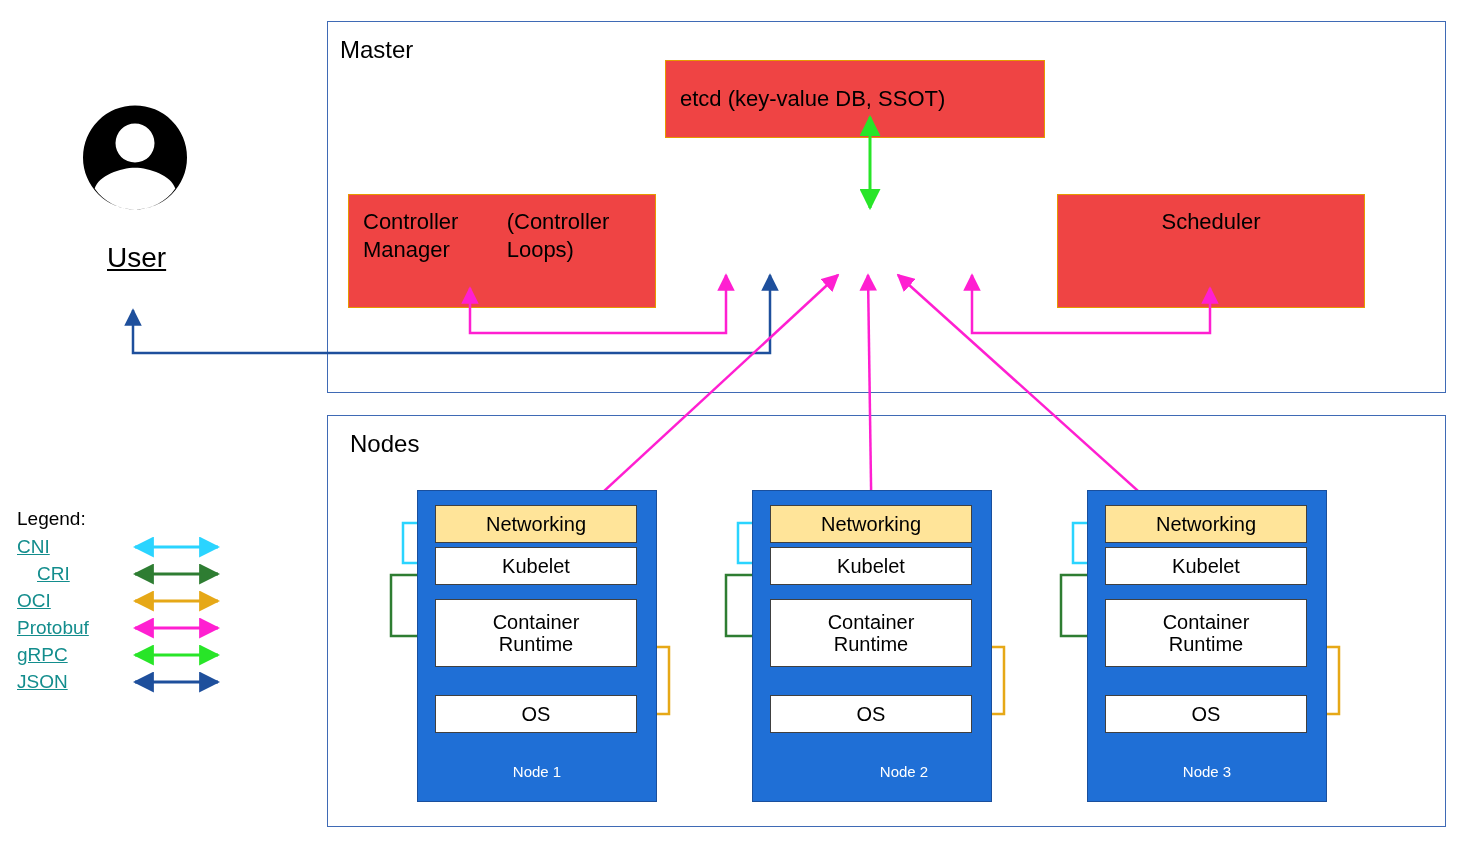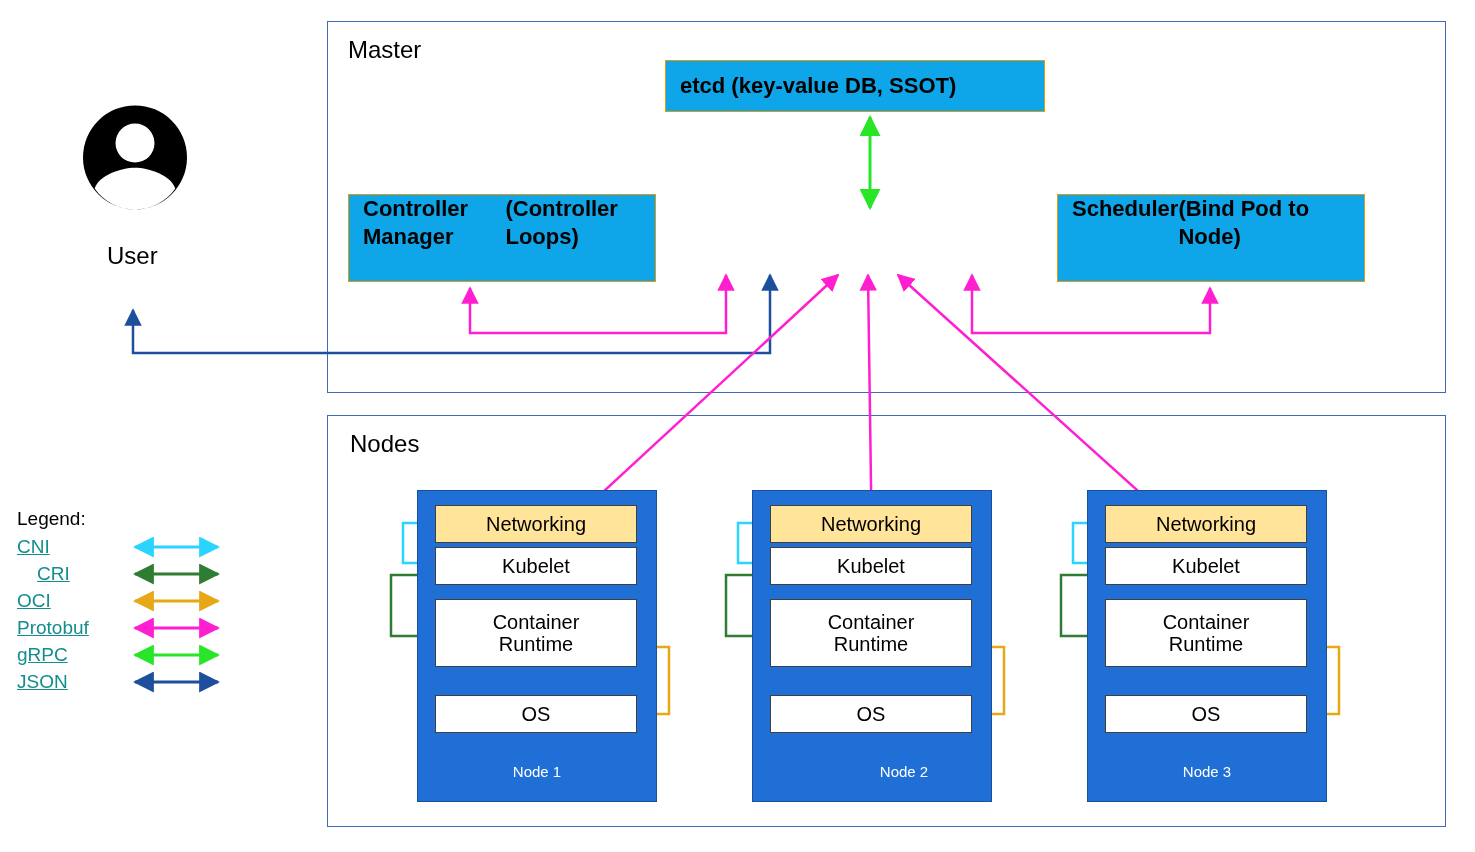--- a/index.html
+++ b/index.html
@@ -2,57 +2,56 @@
 <html><head>
 <meta charset="utf-8">
 <style>
   html,body{margin:0;padding:0;font-family:Arial,Helvetica,sans-serif;background:#fff;}
   .canvas{position:relative;width:1475px;height:852px;}
   svg.lines{position:absolute;top:0;left:0;width:1475px;height:852px;pointer-events:none;}
   .box{position:absolute;background:#fff;}
   .label{position:absolute;color:#000;}
   .section{border:1px solid #3f6ab5;}
   .section-title{position:absolute;font-size:24px;color:#000;}
-  .mbox{border:1.5px solid #e69900;background:#0ea5e9;font-size:22px;color:#000;display:flex;align-items:center;padding:0 14px;font-weight:bold;}
+  .mbox{border:1.5px solid #e69900;background:#ef4444;font-size:22px;color:#000;display:flex;align-items:center;padding:13px 14px;}
   .mbox.multi{flex-direction:row;align-items:flex-start;justify-content:center;line-height:1.25;}
   .node-outer{position:absolute;background:#1f6fd6;border:1px solid #1a4f9c;}
   .node-inner{position:absolute;border:1px solid #404040;background:#fff;font-size:20px;display:flex;align-items:center;justify-content:center;}
   .node-inner.yellow{background:#ffe499;}
   .node-cap{position:absolute;color:#fff;font-size:15px;width:100%;text-align:center;}
-  .user-label{font-size:24px;}
+  .user-label{font-size:28px;text-decoration:underline;}
   .legend a{color:#138d8d;text-decoration:underline;font-size:19px;}
   .legend-item{position:absolute;}
   .legend-title{position:absolute;font-size:19px;}
 </style>
 </head>
 <body>
 
 <div class="canvas">
 
   <svg style="position:absolute;left:70px;top:95px;" width="130" height="130" viewBox="0 0 100 100">
     <path fill="#000" d="M50 8a40 40 0 1 0 0 80 40 40 0 0 0 0-80zm0 14a15 15 0 1 1 0 30 15 15 0 0 1 0-30zm0 66c-13 0-24-6-31-16 3-10 20-16 31-16s28 6 31 16c-7 10-18 16-31 16z"></path>
   </svg>
   <div class="label user-label" style="left:107px;top:242px;">User</div>
 
   <div class="box section" style="left:327px;top:21px;width:1117px;height:370px;"></div>
-  <div class="section-title" style="left:348px;top:36px;">Master</div>
+  <div class="section-title" style="left:340px;top:36px;">Master</div>
 
   <div class="box mbox" style="left:665px;top:60px;width:350px;height:50px;">
     <span>etcd (key-value DB, SSOT)</span>
   </div>
 
   <div class="box mbox multi" style="left:348px;top:194px;width:278px;height:86px;">
     <span>Controller Manager</span>
     <span>(Controller Loops)</span>
   </div>
 
 
   <div class="box mbox multi" style="left:1057px;top:194px;width:278px;height:86px;">
     <span>Scheduler</span>
-    <span>(Bind Pod to Node)</span>
   </div>
 
   <div class="box section" style="left:327px;top:415px;width:1117px;height:410px;"></div>
   <div class="section-title" style="left:350px;top:430px;">Nodes</div>
 
   <div class="legend-title" style="left:17px;top:508px;">Legend:</div>
   <div class="legend">
     <div class="legend-item" style="left:17px;top:536px;"><a href="#">CNI</a></div>
     <div class="legend-item" style="left:17px;top:563px;margin-left:20px;"><a href="#">CRI</a></div>
     <div class="legend-item" style="left:17px;top:590px;"><a href="#">OCI</a></div>

